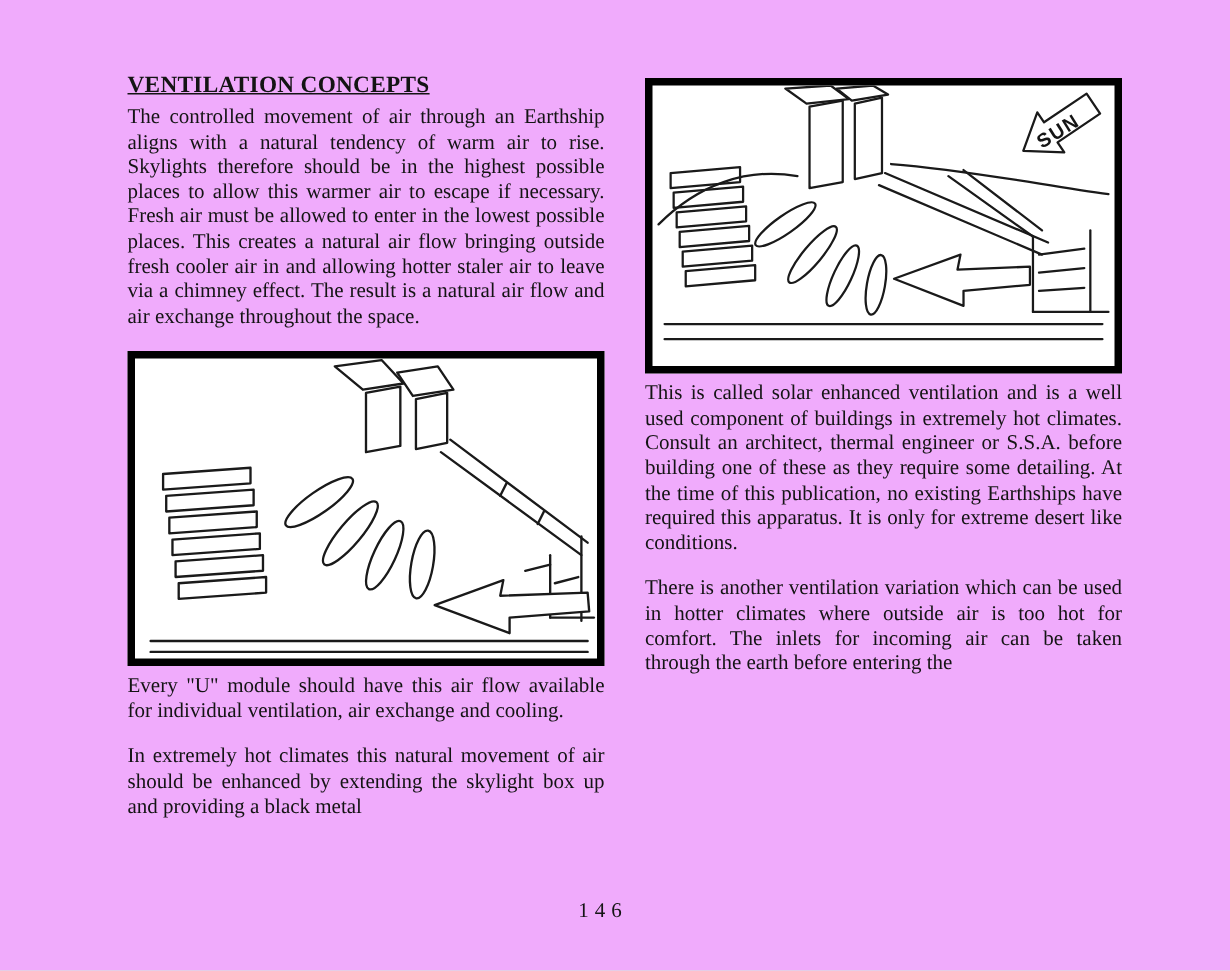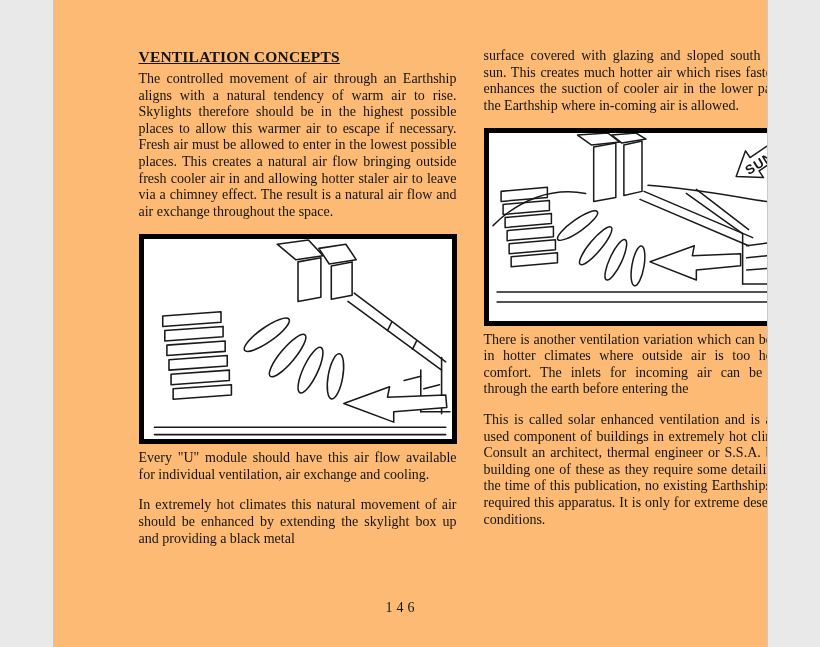--- a/index.html
+++ b/index.html
@@ -1,19 +1,19 @@
 <!DOCTYPE html>
 <html><head>
 <meta charset="utf-8">
 <style>
   * { margin:0; padding:0; box-sizing:border-box; }
   html,body { background:#e9e9e9; }
   .page {
-    position:relative; width:713px; height:647px; margin:0 auto;
-    background:#fdba74; color:#141414;
+    position:relative; width:820px; height:647px; margin:0 auto;
+    background:#f0abfc; color:#141414;
     font-family:"Liberation Serif", serif;
     outline:1px solid #c9c9c9; overflow:hidden;
   }
   .col { position:absolute; top:48px; width:318px; }
   .col-left { left:85px; }
   .col-right { left:430px; }
   .heading {
     font-size:15.5px; font-weight:bold; text-decoration:underline;
     letter-spacing:.2px; margin-bottom:5px;
   }
@@ -98,21 +98,20 @@
         </g>
       </svg>
     </figure>
 
     <p class="body caption">Every "U" module should have this air flow available for individual ventilation, air exchange and cooling.</p>
 
     <p class="body">In extremely hot climates this natural movement of air should be enhanced by extending the skylight box up and providing a black metal</p>
   </div>
 
   <div class="col col-right">
-    <p class="body">surface covered with glazing and sloped south to the sun.  This creates much hotter air which rises faster and enhances the suction of cooler air in the lower parts of the Earthship where in-coming air is allowed.</p>
 
     <figure class="figbox">
       <svg viewBox="0 0 306 186">
 
         <g class="sketch">
           <path d="M4 92 C 30 66, 62 54, 96 60"></path>
           <path d="M158 52 C 210 56, 258 66, 302 72"></path>
         </g>
 
         <g class="sketch">
@@ -161,19 +160,19 @@
 
         <path class="sketch-fill" d="M250 120 L202 122 L204 112 L160 128 L206 146 L206 136 L250 132 Z"></path>
 
         <g class="sketch">
           <path d="M8 158 L298 158"></path>
           <path d="M8 168 L298 168"></path>
         </g>
       </svg>
     </figure>
 
+    <p class="body">This is called solar enhanced ventilation and is a well used component of buildings in extremely hot climates.  Consult an architect, thermal engineer or S.S.A. before building one of these as they require some detailing.  At the time of this publication, no existing Earthships have required this apparatus.  It is only for extreme desert like conditions.</p>
+
     <p class="body">There is another ventilation variation which can be used in hotter climates where outside air is too hot for comfort.  The inlets for incoming air can be taken through the earth before entering the</p>
-
-    <p class="body">This is called solar enhanced ventilation and is a well used component of buildings in extremely hot climates.  Consult an architect, thermal engineer or S.S.A. before building one of these as they require some detailing.  At the time of this publication, no existing Earthships have required this apparatus.  It is only for extreme desert like conditions.</p>
   </div>
 
   <div class="page-number">146</div>
 </div>
 
 </body></html>

